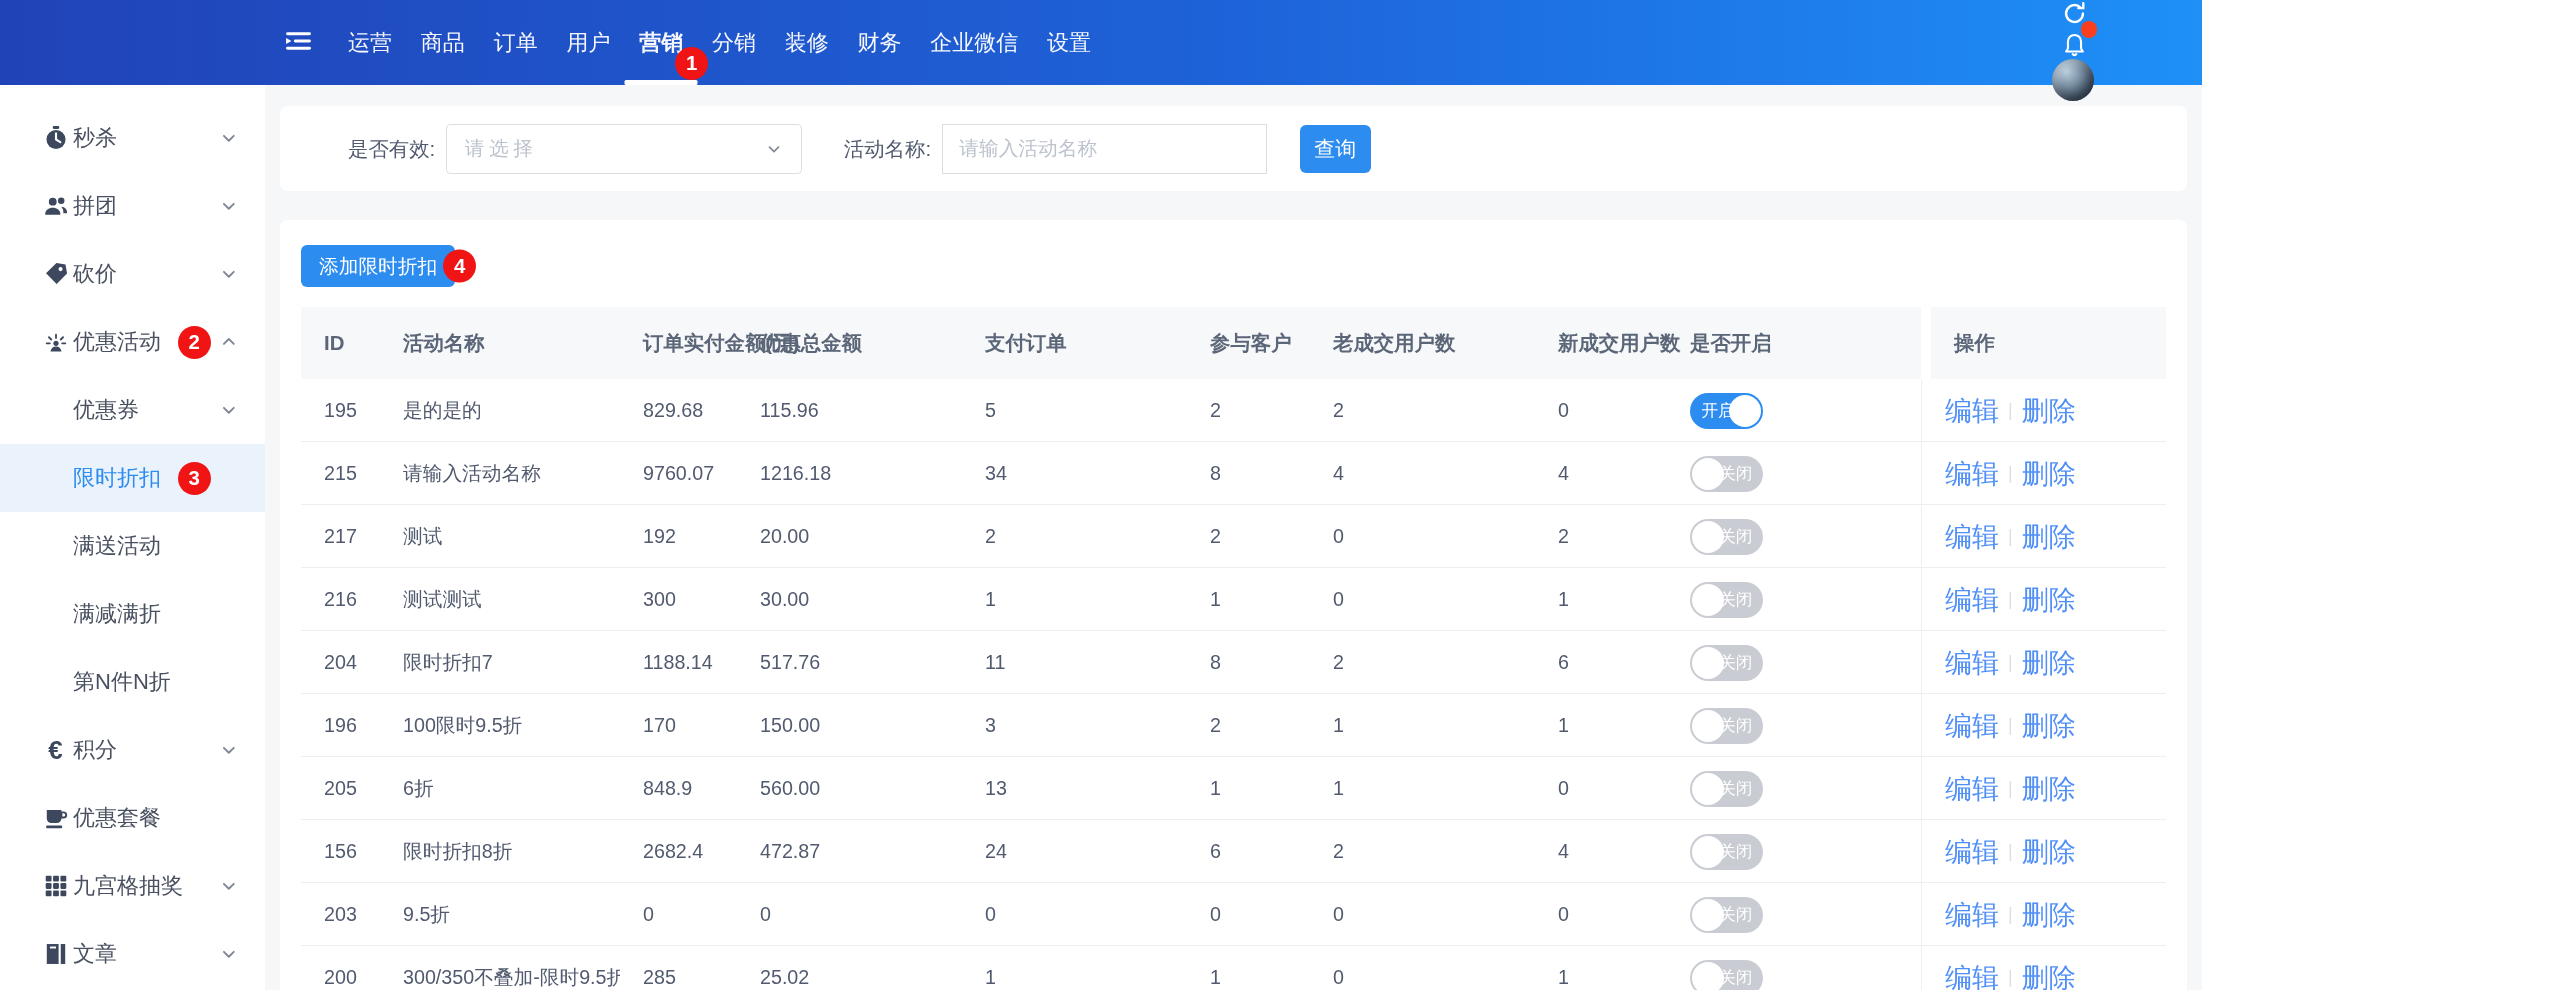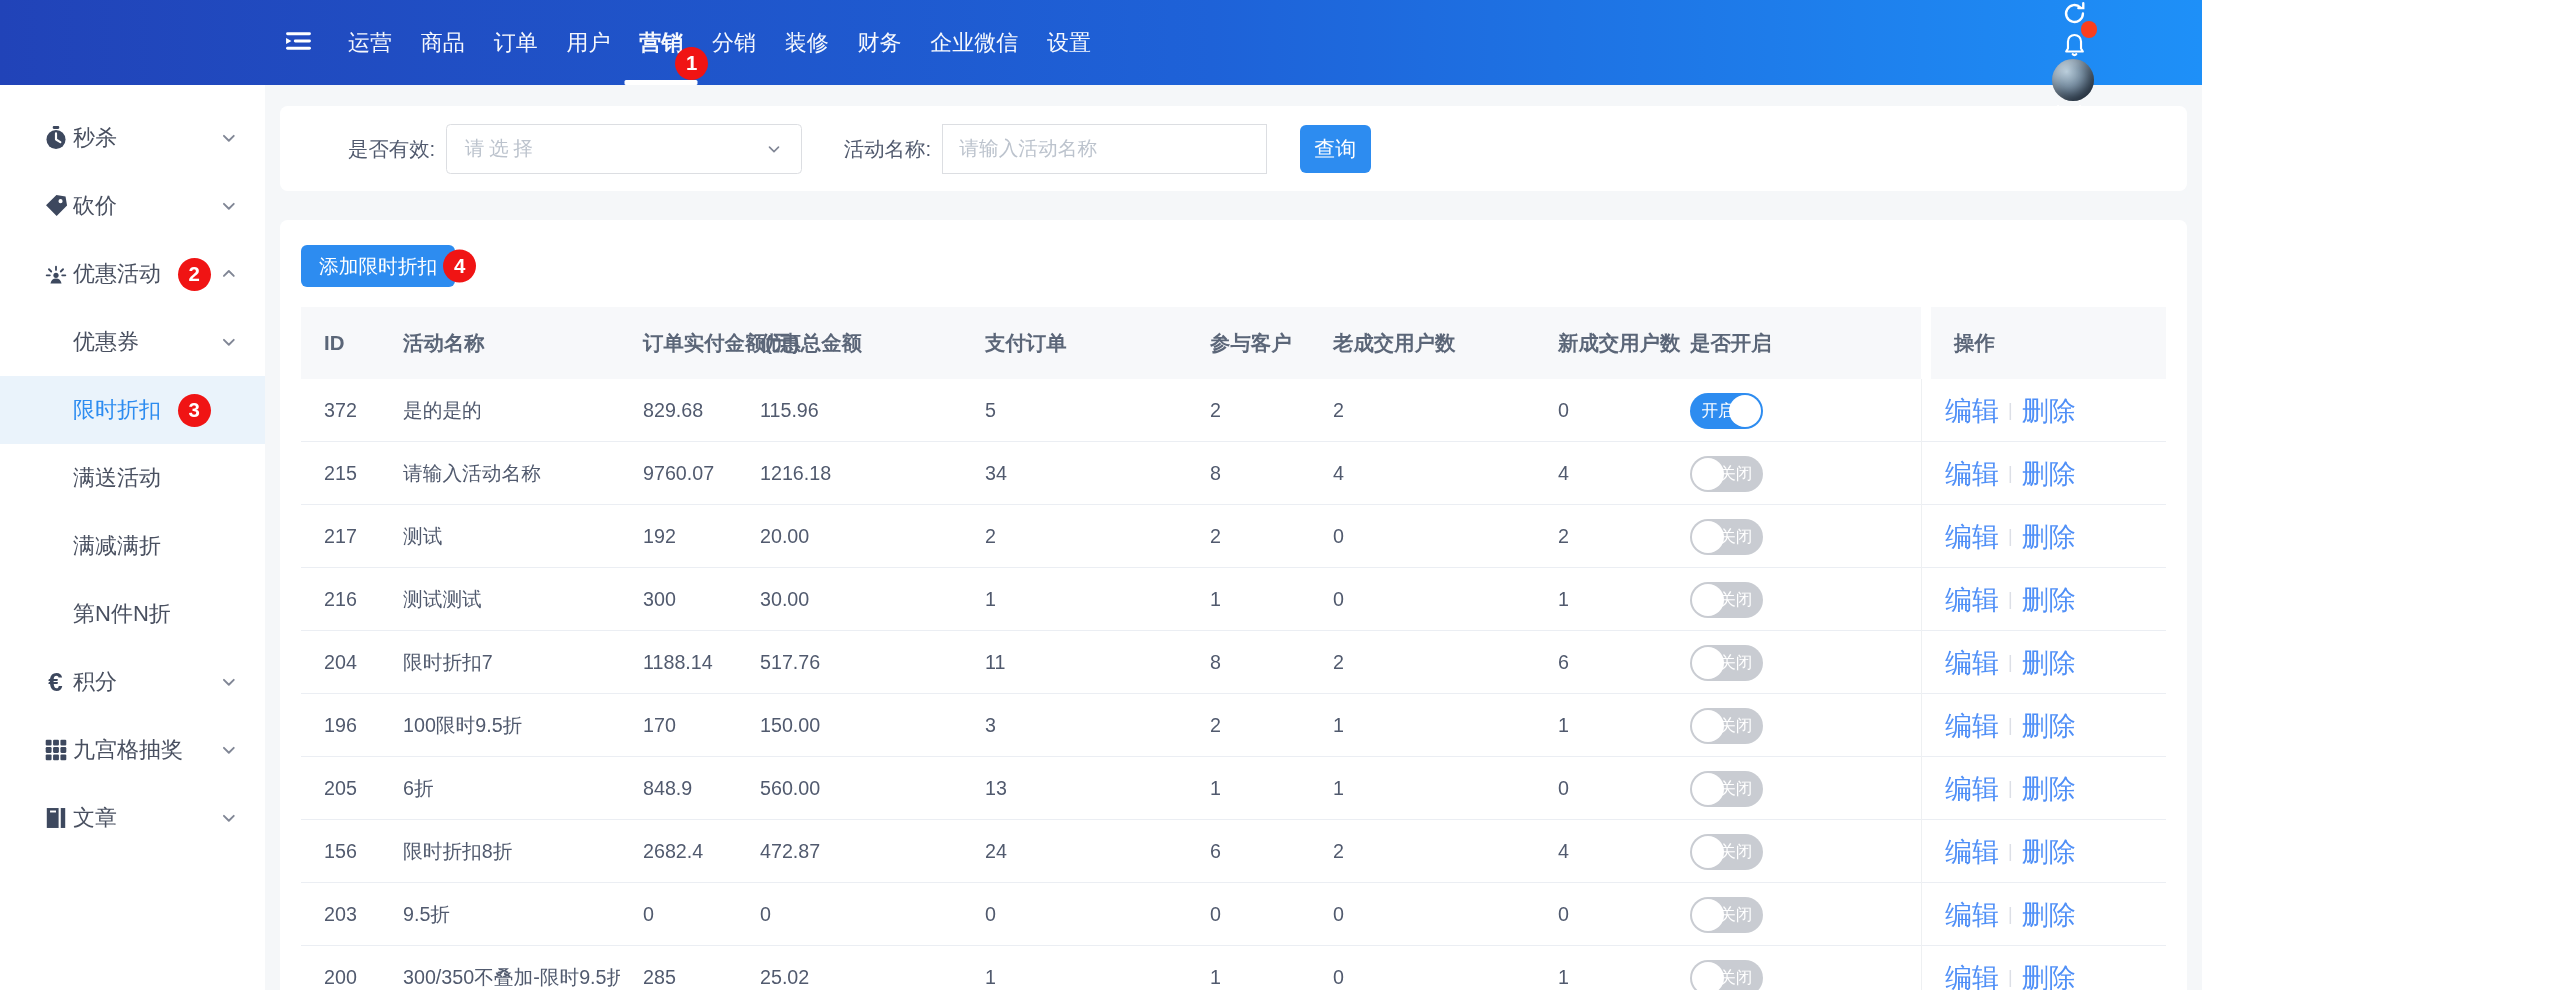--- a/index.html
+++ b/index.html
@@ -182,20 +182,34 @@
             <path d="M12 13.4V7.8M12 13.4l4 2.4" stroke="#fff" stroke-width="2" stroke-linecap="round" fill="none"></path>
           </svg>
         </span>
         <span class="side-label">秒杀</span>
         <span class="chev"><svg viewBox="0 0 24 24" fill="none" stroke="currentColor" stroke-width="2.3" stroke-linecap="round" stroke-linejoin="round">
             <path d="M6 9.5l6 6 6-6"></path>
           </svg></span>
       </div>
       <div class="side-item">
         <span class="side-icon">
+          <svg viewBox="0 0 24 24" fill="currentColor">
+            <circle cx="9" cy="8" r="3.6"></circle>
+            <path d="M2 19.5c0-3.8 3.1-6 7-6s7 2.2 7 6v.5H2z"></path>
+            <circle cx="16.8" cy="7.2" r="3"></circle>
+            <path d="M17 12.8c3.1.3 5.2 2.2 5.2 5.4v.6h-3.4a8 8 0 0 0-1.8-6z"></path>
+          </svg>
+        </span>
+        <span class="side-label">拼团</span>
+        <span class="chev"><svg viewBox="0 0 24 24" fill="none" stroke="currentColor" stroke-width="2.3" stroke-linecap="round" stroke-linejoin="round">
+            <path d="M6 9.5l6 6 6-6"></path>
+          </svg></span>
+      </div>
+      <div class="side-item">
+        <span class="side-icon">
           <svg viewBox="0 0 24 24" fill="currentColor" fill-rule="evenodd">
             <path d="M20.8 3.2 12.4 1.8 2.8 11.4l9.8 9.8 9.6-9.6zM16.2 9.4a1.9 1.9 0 1 1 0-3.8 1.9 1.9 0 0 1 0 3.8z"></path>
           </svg>
         </span>
         <span class="side-label">砍价</span>
         <span class="chev"><svg viewBox="0 0 24 24" fill="none" stroke="currentColor" stroke-width="2.3" stroke-linecap="round" stroke-linejoin="round">
             <path d="M6 9.5l6 6 6-6"></path>
           </svg></span>
       </div>
       <div class="side-item">
@@ -238,20 +252,30 @@
         <span class="side-label">第N件N折</span>
       </div>
       <div class="side-item">
         <span class="side-icon">
           <span class="euro-glyph">€</span>
         </span>
         <span class="side-label">积分</span>
         <span class="chev"><svg viewBox="0 0 24 24" fill="none" stroke="currentColor" stroke-width="2.3" stroke-linecap="round" stroke-linejoin="round">
             <path d="M6 9.5l6 6 6-6"></path>
           </svg></span>
+      </div>
+      <div class="side-item">
+        <span class="side-icon">
+          <svg viewBox="0 0 24 24" fill="currentColor">
+            <path d="M3.5 4.5h13.5v8a4.2 4.2 0 0 1-4.2 4.2H7.7a4.2 4.2 0 0 1-4.2-4.2z"></path>
+            <path d="M17 6.8h2a2.4 2.4 0 0 1 0 4.8h-2z" fill="none" stroke="currentColor" stroke-width="1.8"></path>
+            <rect x="2.8" y="19" width="15" height="2.4" rx="1.2"></rect>
+          </svg>
+        </span>
+        <span class="side-label">优惠套餐</span>
       </div>
       <div class="side-item">
         <span class="side-icon">
           <svg viewBox="0 0 24 24" fill="currentColor">
             <g>
               <rect x="2.5" y="2.5" width="5.4" height="5.4" rx="1"></rect>
               <rect x="9.3" y="2.5" width="5.4" height="5.4" rx="1"></rect>
               <rect x="16.1" y="2.5" width="5.4" height="5.4" rx="1"></rect>
               <rect x="2.5" y="9.3" width="5.4" height="5.4" rx="1"></rect>
               <rect x="9.3" y="9.3" width="5.4" height="5.4" rx="1"></rect>
@@ -313,21 +337,21 @@
           <div class="th">优惠总金额</div>
           <div class="th">支付订单</div>
           <div class="th">参与客户</div>
           <div class="th">老成交用户数</div>
           <div class="th">新成交用户数</div>
           <div class="th">是否开启</div>
           <div class="th op">操作</div>
         </div>
       <div>
           <div class="grid-row trow">
-            <div class="td">372</div>
+            <div class="td">195</div>
             <div class="td">是的是的</div>
             <div class="td">829.68</div>
             <div class="td">115.96</div>
             <div class="td">5</div>
             <div class="td">2</div>
             <div class="td">2</div>
             <div class="td">0</div>
             <div class="td">
               <div class="toggle on">
                 <span class="knob"></span>

